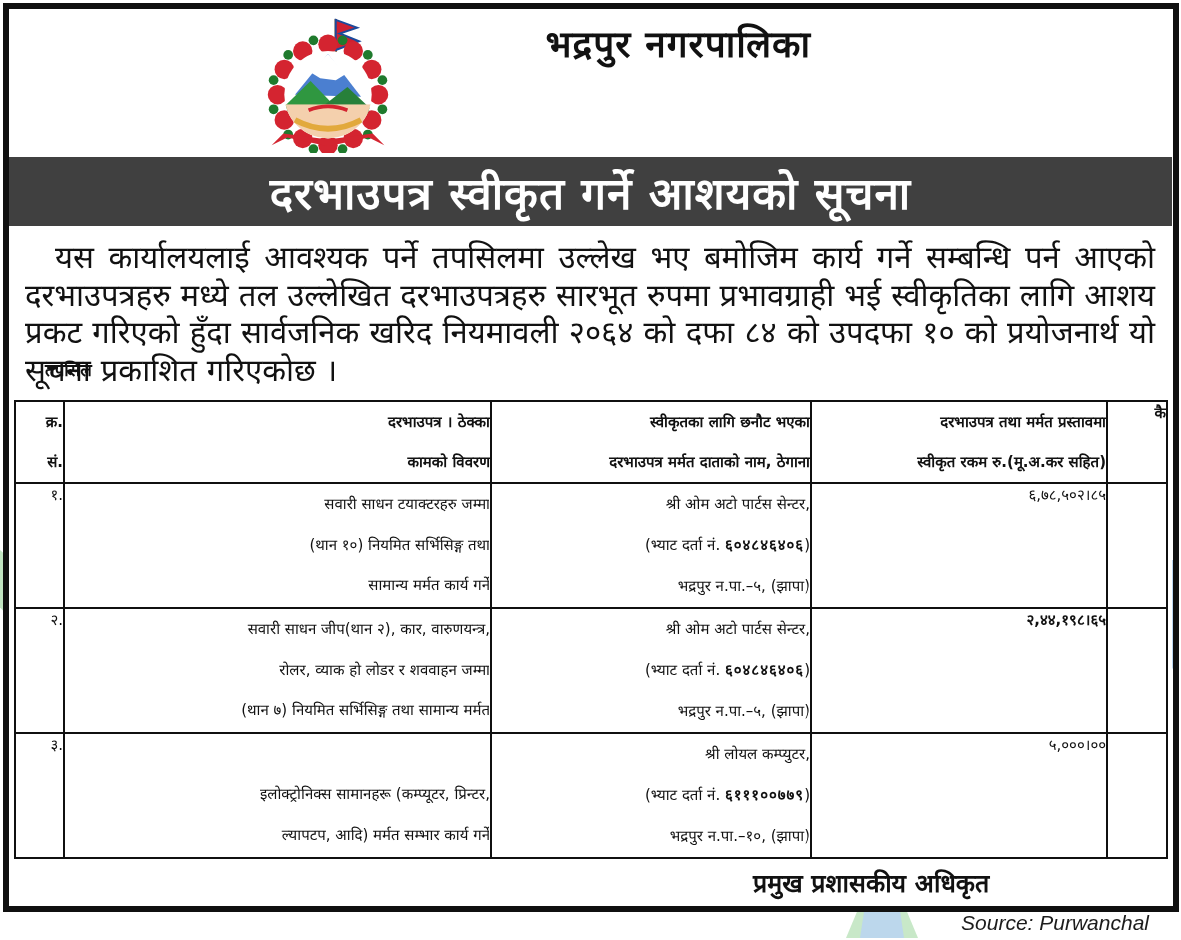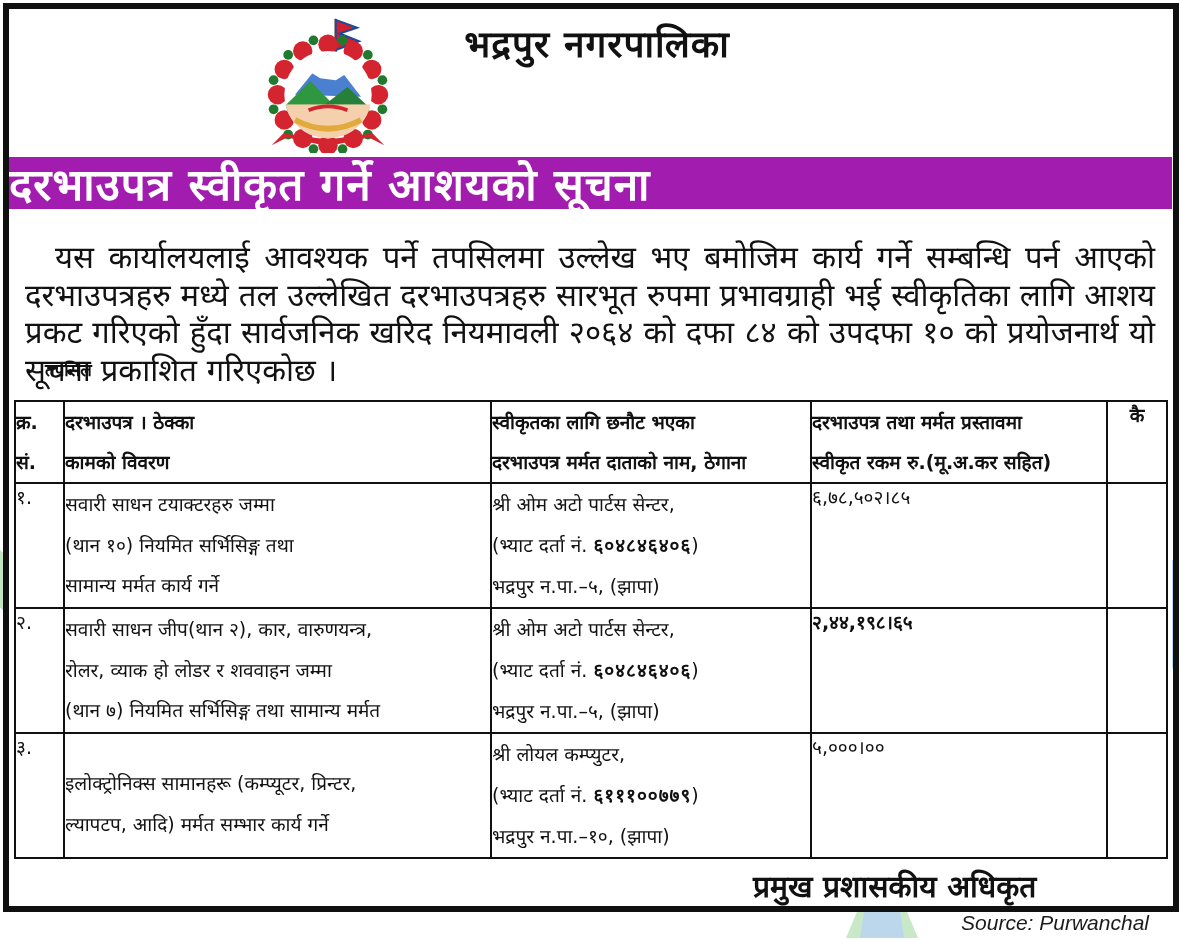--- a/index.html
+++ b/index.html
@@ -3,54 +3,54 @@
 <meta charset="utf-8">
 <style>
   html,body{margin:0;padding:0;background:#fff;}
   body{width:1181px;height:940px;position:relative;overflow:hidden;
        font-family:"DejaVu Sans",sans-serif;color:#111;}
   .doc-content{position:absolute;left:9px;top:9px;width:1163px;height:897px;background:#fff;z-index:1;}
   .doc-border{position:absolute;left:3px;top:3px;width:1164px;height:897px;border:6px solid #101010;
               z-index:6;pointer-events:none;background:transparent;}
   
   .hdr-logo{position:absolute;left:240px;top:8px;width:158px;height:136px;}
-  .hdr-text{position:absolute;left:388px;top:12px;width:400px;text-align:center;}
+  .hdr-text{position:absolute;left:402px;top:12px;width:400px;text-align:right;}
   .hdr-title{font-size:37px;font-weight:bold;line-height:48px;letter-spacing:1px;}
   .hdr-office{font-size:26px;font-weight:bold;line-height:38px;}
   .hdr-place{font-size:23px;font-weight:bold;line-height:32px;}
   
-  .banner{position:absolute;left:0;top:148px;width:1163px;height:52px;background:#a21caf;
-          display:flex;align-items:center;justify-content:flex-start;}
+  .banner{position:absolute;left:0;top:148px;width:1163px;height:69px;background:#404040;
+          display:flex;align-items:center;justify-content:center;}
   .banner-title{color:#fff;font-size:44px;font-weight:bold;letter-spacing:1px;}
   
   .notice-par{position:absolute;left:16px;top:230px;width:1130px;font-size:31px;line-height:37.5px;
               text-align:justify;text-indent:30px;font-weight:500;}
   .tapasil{position:absolute;left:36px;top:349px;font-size:17px;font-weight:bold;}
   
   table.notice{position:absolute;left:5px;top:391px;border-collapse:collapse;table-layout:fixed;
                width:1152px;background:transparent;}
   table.notice td,table.notice th{border:2.5px solid #101010;vertical-align:top;overflow:hidden;
-               font-size:19px;padding:0;background:transparent;}
+               font-size:15px;padding:0;background:transparent;text-align:right;}
   th div,td div{white-space:nowrap;}
   .col-sn{width:49px;} .col-work{width:427px;} .col-vendor{width:320px;}
   .col-amt{width:296px;} .col-rem{width:60px;}
   tr.hrow{height:81px;} tr.drow{height:121px;} tr.drow3{height:123px;}
   th{font-weight:bold;text-align:left;}
   .h-sn{padding:12px 4px 0 8px;line-height:40px;}
   .h-cell{padding:12px 6px 0 16px;line-height:40px;font-size:22.5px;margin-left:33px;}
   .h-rem{text-align:center;padding-top:12px;font-size:23px;}
   .c-sn{vertical-align:middle;padding-left:10px;font-size:22px;}
   .c-work{padding:12px 6px 0 18px;line-height:40.5px;border-radius:17px;}
-  .c-work.low{padding-top:29px;}
+  .c-work.low{padding-top:40px;}
   .c-vendor{padding:12px 4px 0 18px;line-height:41px;border-radius:25px;}
   .c-amt{padding:14px 4px 0 30px;font-size:24px;}
   .amt-bold{font-weight:bold;}
   .vat{font-weight:bold;letter-spacing:1px;}
   
-  .signatory{position:absolute;left:744px;top:856px;font-size:30px;font-weight:bold;}
+  .signatory{position:absolute;left:744px;top:856px;font-size:25px;font-weight:bold;}
   .source{position:absolute;right:32px;top:911px;font-size:21px;font-style:italic;z-index:7;
           font-family:"Liberation Sans",sans-serif;color:#1c1c1c;}
   
   .wm-brand{position:absolute;left:292px;top:608px;z-index:0;font-size:94px;font-weight:bold;
             color:rgba(142,188,226,0.55);transform:rotate(-52deg);transform-origin:left bottom;
             letter-spacing:3px;font-family:"DejaVu Sans",sans-serif;}
   .wm-tag{position:absolute;left:352px;top:690px;z-index:0;font-size:17px;font-style:italic;
           color:rgba(150,155,165,0.5);transform:rotate(-52deg);transform-origin:left bottom;}
   .wm-tag2{position:absolute;left:498px;top:412px;z-index:0;font-size:17px;font-style:italic;
            color:rgba(150,155,165,0.5);transform:rotate(-52deg);transform-origin:left bottom;}

